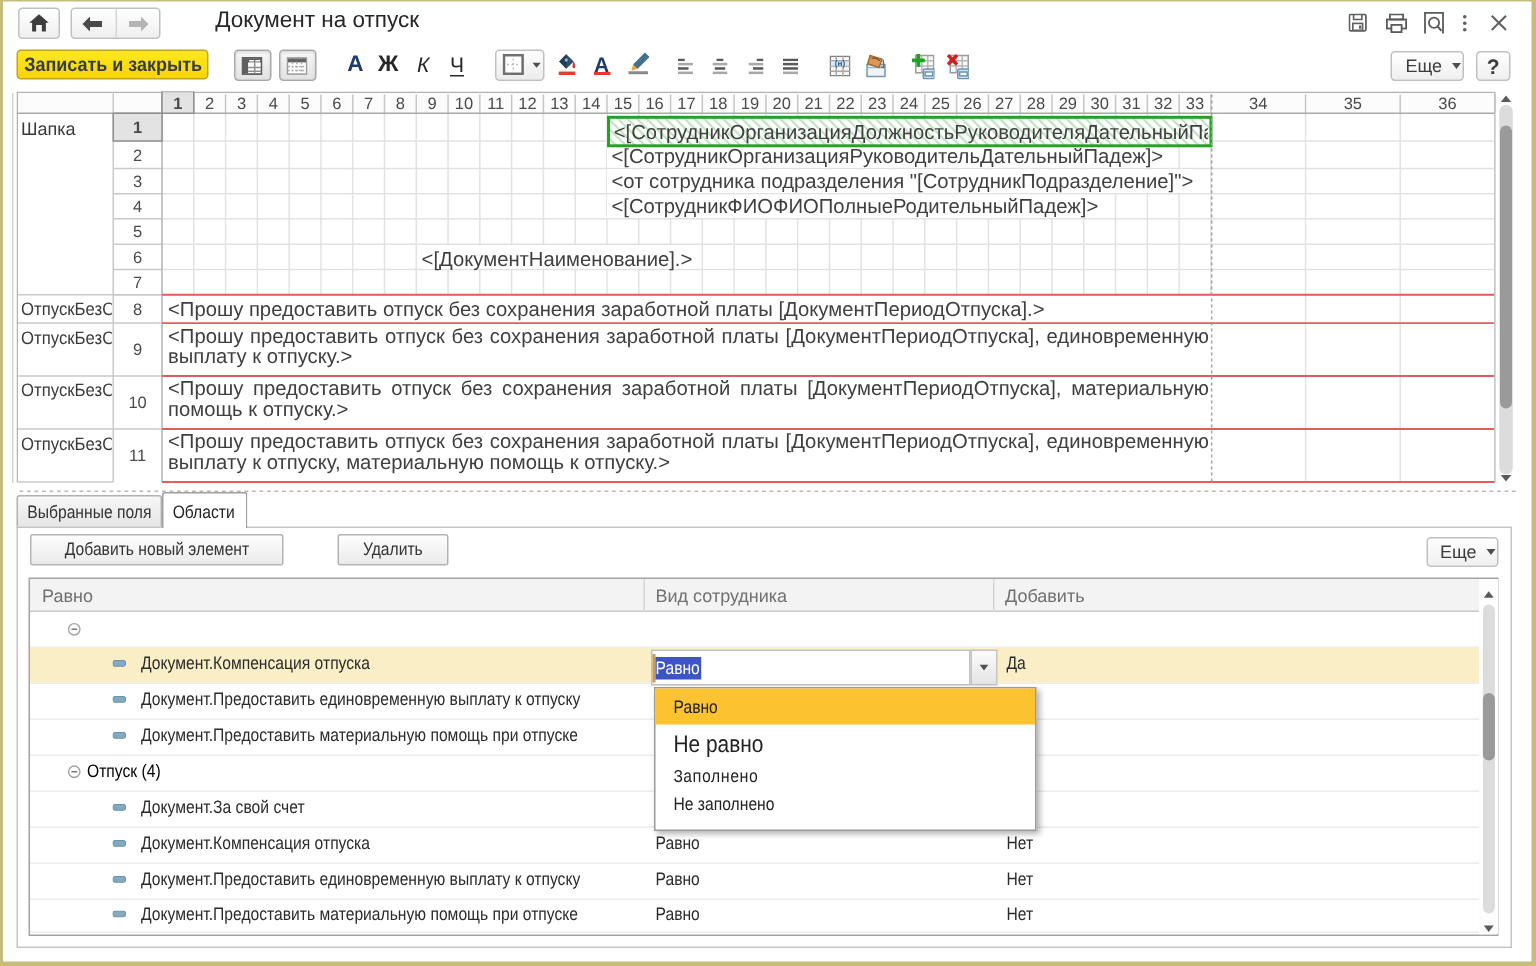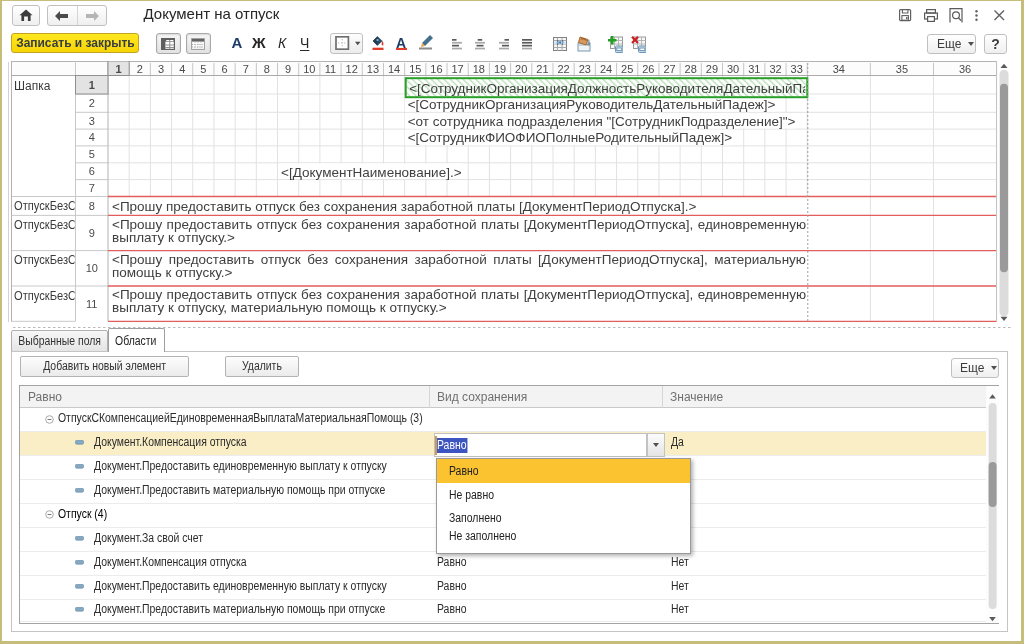--- a/index.html
+++ b/index.html
@@ -377,39 +377,38 @@
     </div>
 <div class="btn" style="left:179px;top:355.5px;width:74px;height:21px;border-color:#b3b3b3;border-radius:2px;background:linear-gradient(#fdfdfd,#ebebeb);font-size:12px;color:#333;margin-left:46px;">
       <span class="nrc">Удалить</span>
     </div>
 <div class="btn" style="left:950.5px;top:357.5px;width:48px;height:20px;font-size:12px;color:#3c3c3c;padding-left:8px;">Еще&nbsp;&nbsp;<svg width="6" height="4" viewBox="0 0 6 4">
         <path d="M0 0 L6 0 L3 4 Z" fill="#4f4f4f"></path>
       </svg></div>
 <div class="abs" style="left:19.0px;top:385.0px;width:980.0px;height:239.0px;background:#fff;border:1px solid #a3a3a3;"></div>
 <div class="abs" style="left:20.0px;top:386.0px;width:978.0px;height:21.5px;background:#f3f3f3;border-bottom:1px solid #c9c9c9;"></div>
 <div class="txt" style="left:28px;top:389.5px;font-size:12px;color:#707070;">Равно</div>
-<div class="txt" style="left:437px;top:389.5px;font-size:12px;color:#707070;">Вид сохранения</div>
-<div class="txt" style="left:670px;top:389.5px;font-size:12px;color:#707070;">Значение</div>
+<div class="txt" style="left:437px;top:389.5px;font-size:12px;color:#707070;">Вид сотрудника</div>
+<div class="txt" style="left:670px;top:389.5px;font-size:12px;color:#707070;">Добавить</div>
 <div class="abs" style="left:428.5px;top:386.0px;width:1px;height:21.5px;background:#d5d5d5;"></div>
 <div class="abs" style="left:662px;top:386.0px;width:1px;height:21.5px;background:#d5d5d5;"></div>
 <div class="abs" style="left:20.0px;top:430.8px;width:966.0px;height:1px;background:#ececec;"></div>
 <div class="abs" style="left:20.0px;top:454.8px;width:966.0px;height:1px;background:#ececec;"></div>
 <div class="abs" style="left:20.0px;top:478.8px;width:966.0px;height:1px;background:#ececec;"></div>
 <div class="abs" style="left:20.0px;top:502.8px;width:966.0px;height:1px;background:#ececec;"></div>
 <div class="abs" style="left:20.0px;top:526.8px;width:966.0px;height:1px;background:#ececec;"></div>
 <div class="abs" style="left:20.0px;top:550.8px;width:966.0px;height:1px;background:#ececec;"></div>
 <div class="abs" style="left:20.0px;top:574.8px;width:966.0px;height:1px;background:#ececec;"></div>
 <div class="abs" style="left:20.0px;top:598.8px;width:966.0px;height:1px;background:#ececec;"></div>
 <div class="abs" style="left:20.0px;top:620.5px;width:966.0px;height:1px;background:#ececec;"></div>
 <div class="abs" style="left:20.0px;top:431.8px;width:966.0px;height:23.0px;background:#faeec6;"></div>
 <svg class="abs" style="left:44.5px;top:414.65px;" width="9" height="9" viewBox="0 0 9 9">
       <circle cx="4.5" cy="4.5" r="3.8" fill="#fdfdfd" stroke="#a2a2a2" stroke-width="0.9"></circle>
       <path d="M2.6 4.5 L6.4 4.5" stroke="#7a7a7a" stroke-width="1"></path>
     </svg>
-<div class="txt" style="left:58.3px;top:411.15px;font-size:12px;color:#2b2b2b;"><span class="nr">ОтпускСКомпенсациейЕдиновременнаяВыплатаМатериальнаяПомощь (3)</span></div>
 <svg class="abs" style="left:74.5px;top:440.3px;" width="9" height="4.5" viewBox="0 0 9 4.5">
       <rect x="0.3" y="0.3" width="8.4" height="3.9" rx="1.6" fill="#86a9c3" stroke="#6c92ad" stroke-width="0.7"></rect>
     </svg>
 <div class="txt" style="left:94px;top:434.8px;font-size:12px;color:#2b2b2b;"><span class="nr">Документ.Компенсация отпуска</span></div>
 <div class="txt" style="left:670.5px;top:434.8px;font-size:12px;color:#2b2b2b;"><span class="nr">Да</span></div>
 <svg class="abs" style="left:74.5px;top:464.3px;" width="9" height="4.5" viewBox="0 0 9 4.5">
       <rect x="0.3" y="0.3" width="8.4" height="3.9" rx="1.6" fill="#86a9c3" stroke="#6c92ad" stroke-width="0.7"></rect>
     </svg>
 <div class="txt" style="left:94px;top:458.8px;font-size:12px;color:#2b2b2b;"><span class="nr">Документ.Предоставить единовременную выплату к отпуску</span></div>
 <svg class="abs" style="left:74.5px;top:488.3px;" width="9" height="4.5" viewBox="0 0 9 4.5">
@@ -447,22 +446,22 @@
 <div class="abs" style="left:435px;top:435.5px;width:2px;height:19px;background:#c89b52;"></div>
 <div class="txt" style="left:436.8px;top:437.8px;font-size:12px;"><span class="nr" style="color:#fff;background:#3c55c0;padding:0 1px 1px 0;">Равно</span></div>
 <div class="abs" style="left:646.5px;top:433.3px;width:18px;height:23.5px;background:linear-gradient(#fcfcfc,#e4e4e4);border:1px solid #c3c3c3;display:flex;align-items:center;justify-content:center;">
       <svg width="6" height="4" viewBox="0 0 6 4">
         <path d="M0 0 L6 0 L3 4 Z" fill="#4f4f4f"></path>
       </svg>
     </div>
 <div class="abs" style="left:436px;top:457.6px;width:255px;height:96.5px;background:#fff;border:1px solid #9a9a9a;box-shadow:2px 2px 4px rgba(0,0,0,0.3);z-index:5;"></div>
 <div class="abs" style="left:437px;top:458.8px;width:253px;height:23.8px;background:#fcc330;z-index:6;"></div>
 <div class="txt" style="left:448.5px;top:463.8px;font-size:12px;color:#222;z-index:7;"><span class="nr">Равно</span></div>
-<div class="txt" style="left:448.5px;top:487.6px;font-size:12px;color:#222;z-index:7;"><span class="nr">Не равно</span></div>
-<div class="txt" style="left:448.5px;top:511.4px;font-size:12px;color:#222;z-index:7;"><span class="nr">Заполнено</span></div>
+<div class="txt" style="left:448.5px;top:487.6px;font-size:16px;color:#222;z-index:7;"><span class="nr">Не равно</span></div>
+<div class="txt" style="left:448.5px;top:511.4px;font-size:12px;color:#222;z-index:7;font-family:Liberation Mono, monospace;"><span class="nr">Заполнено</span></div>
 <div class="txt" style="left:448.5px;top:529px;font-size:12px;color:#222;z-index:7;"><span class="nr">Не заполнено</span></div>
 <svg class="abs" style="left:986px;top:386.0px;z-index:4;" width="13" height="237" viewBox="0 0 13 237">
 <rect x="0" y="0" width="13" height="237" fill="#fdfdfd"></rect>
 <rect x="2.6" y="17" width="8" height="206" rx="4" fill="#dcdcdc"></rect>
 <rect x="2.6" y="76" width="8" height="45" rx="4" fill="#9a9a9a"></rect>
 <path d="M3.2 12.5 L9.8 12.5 L6.5 8.2 Z" fill="#5a5a5a"></path>
 <path d="M3.2 231 L9.8 231 L6.5 235.3 Z" fill="#5a5a5a"></path>
     </svg>
 </div>
 </body></html>

